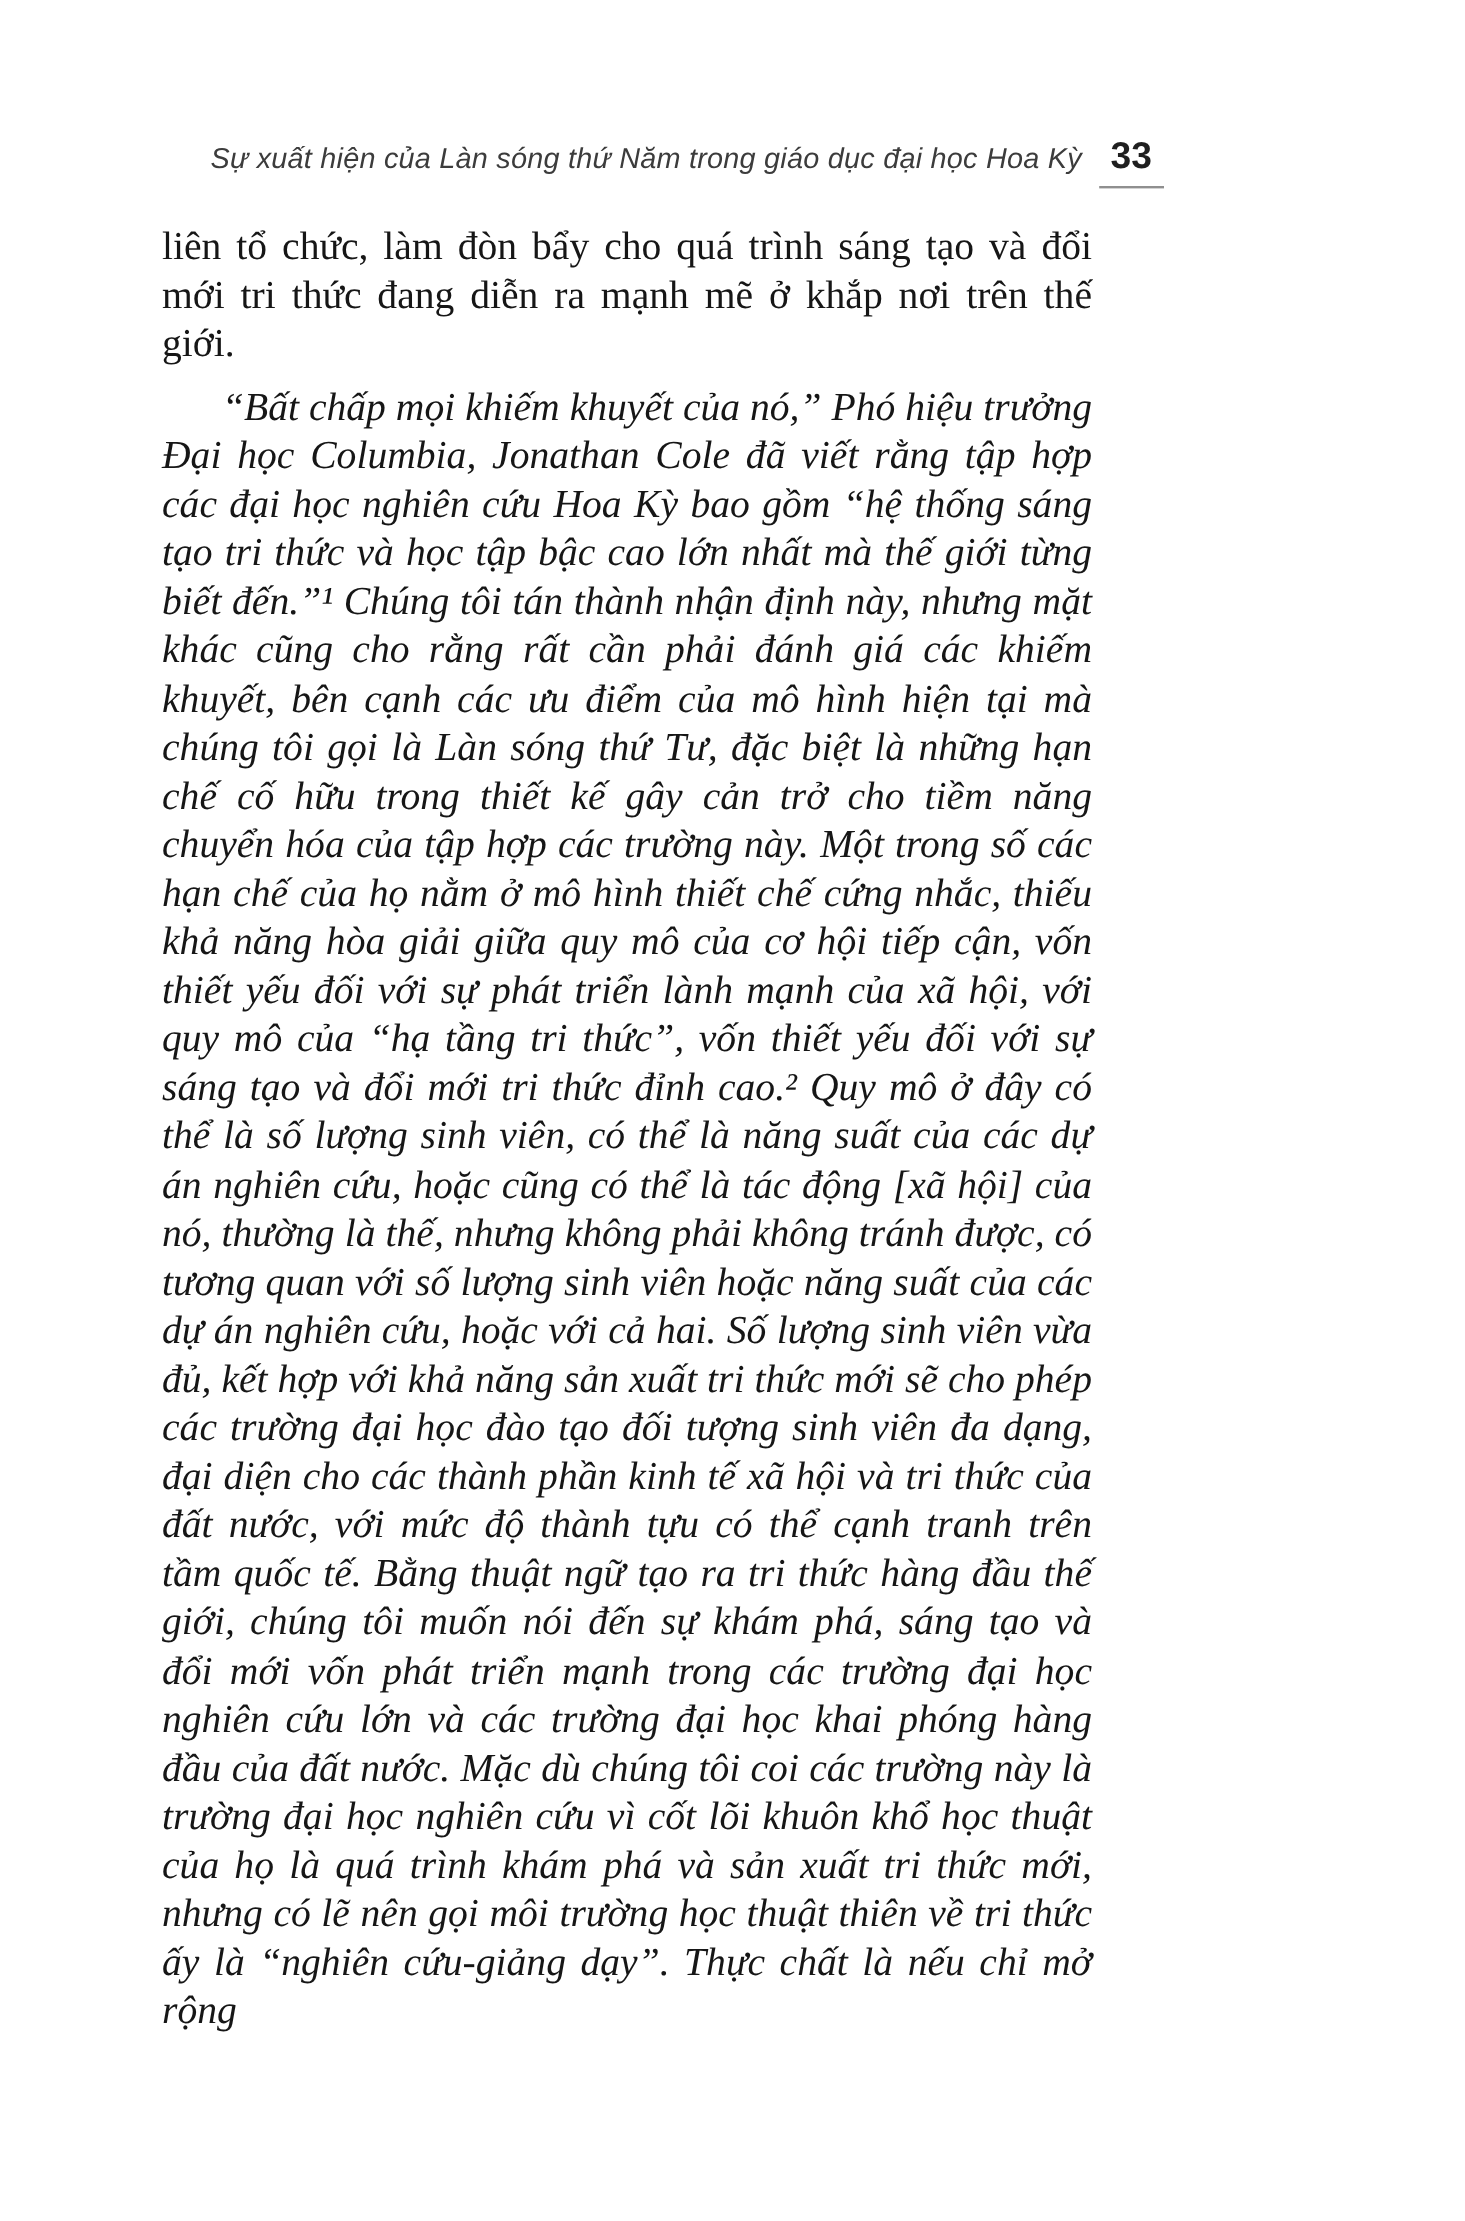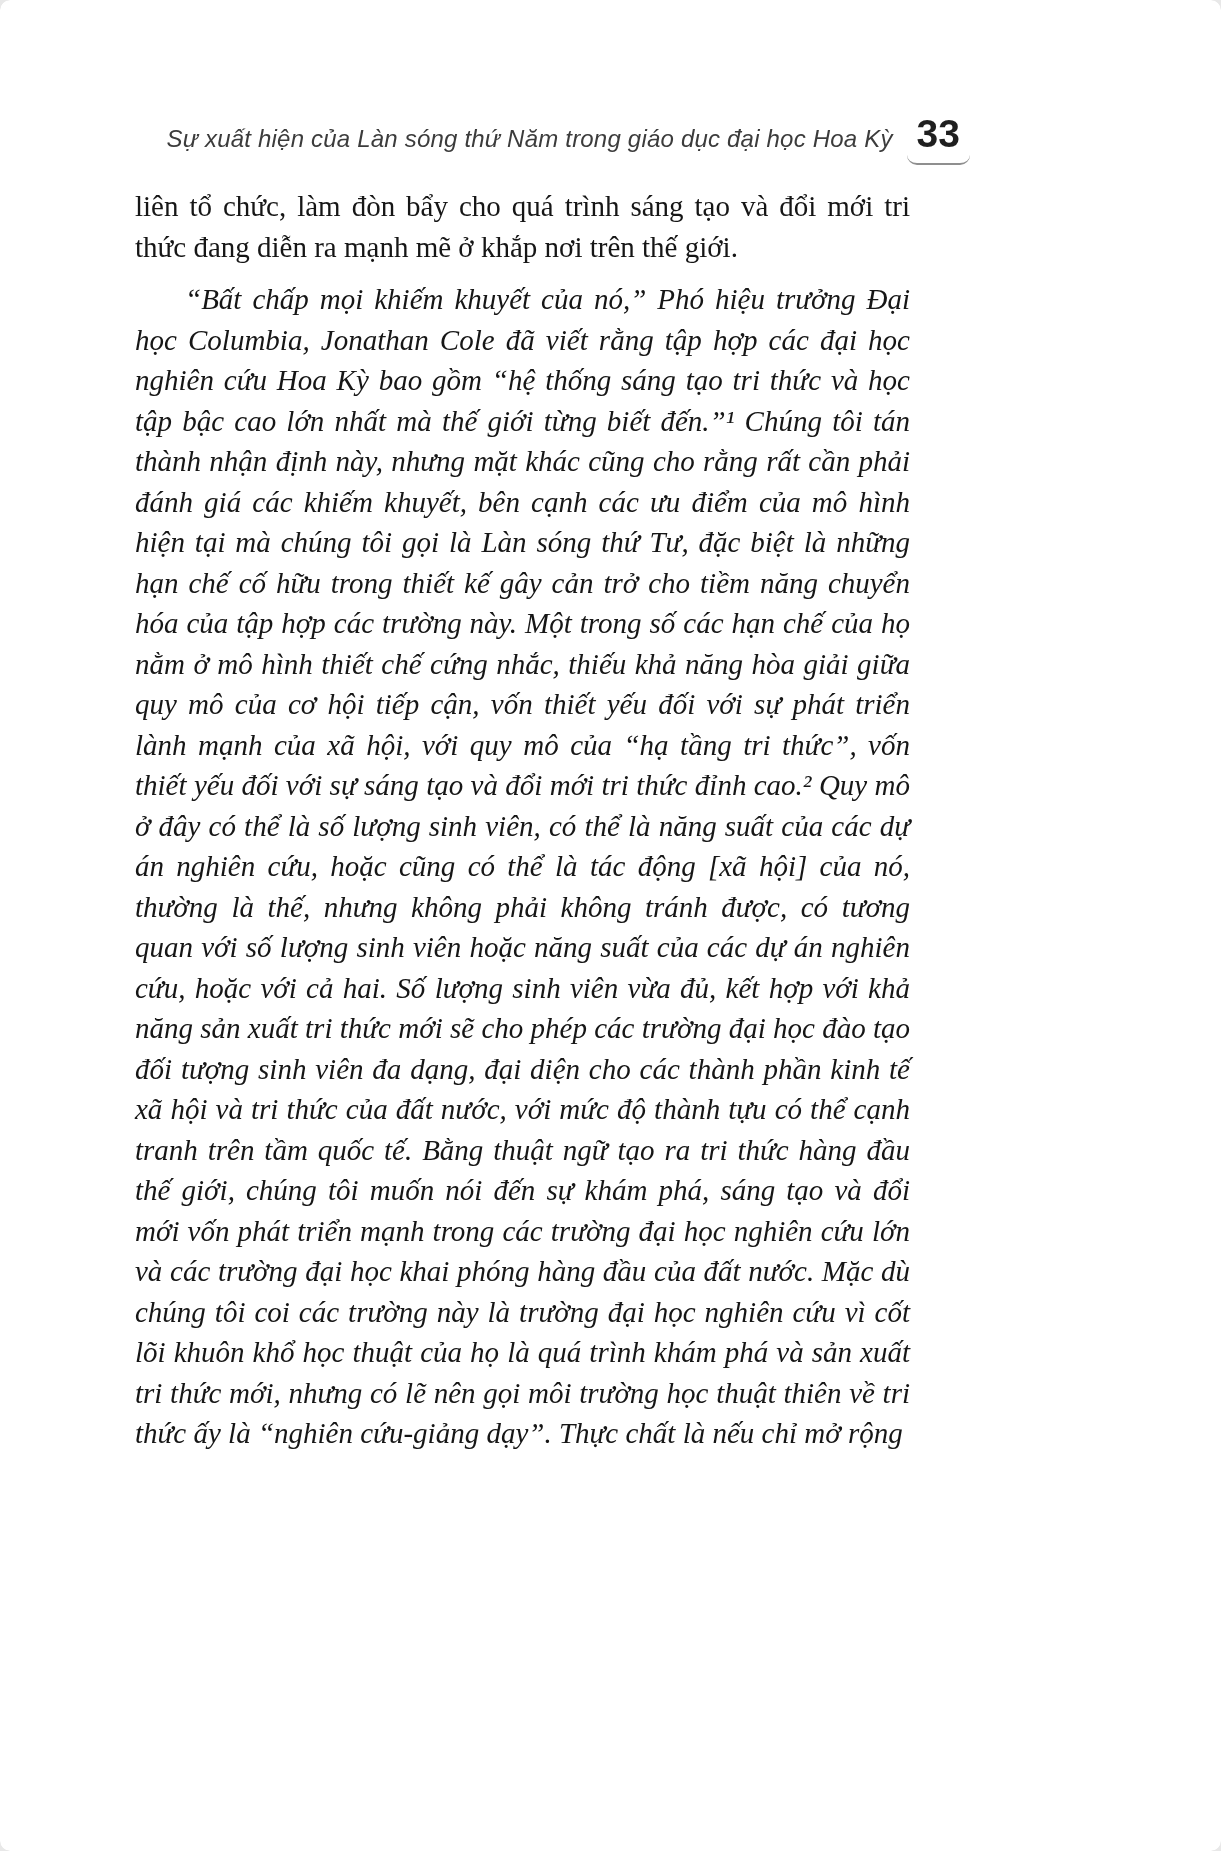--- a/index.html
+++ b/index.html
@@ -1,15 +1,15 @@
 <!DOCTYPE html>
 <html><head>
 <meta charset="utf-8">
 <style>
-  * { margin: 0; padding: 0; box-sizing: border-box; border-radius: 10px; }
+  * { margin: 0; padding: 0; box-sizing: border-box; }
 
   body {
     background: #e8e8e8;
     font-family: "Liberation Serif", serif;
   }
 
   .page {
     position: relative;
     width: 1221px;
     height: 1851px;
@@ -35,32 +35,32 @@
     font-style: italic;
     font-size: 24px;
     color: #3c3c3c;
     letter-spacing: 0.2px;
   }
 
   .header-page-num {
     font-family: "Liberation Sans", sans-serif;
     font-weight: bold;
     font-style: normal;
-    font-size: 39px;
+    font-size: 31px;
     color: #1f1f1f;
     padding: 0 10px 7px 10px;
     border-bottom: 2.5px solid #8f8f8f;
   }
 
   .body-text {
     position: absolute;
     top: 186px;
     left: 135px;
     width: 775px;
-    font-size: 29px;
+    font-size: 33px;
     line-height: 40.5px;
     color: #161616;
     text-align: justify;
   }
 
   .para { text-indent: 0; }
 
   .para.indent {
     text-indent: 50px;
     margin-top: 12px;

